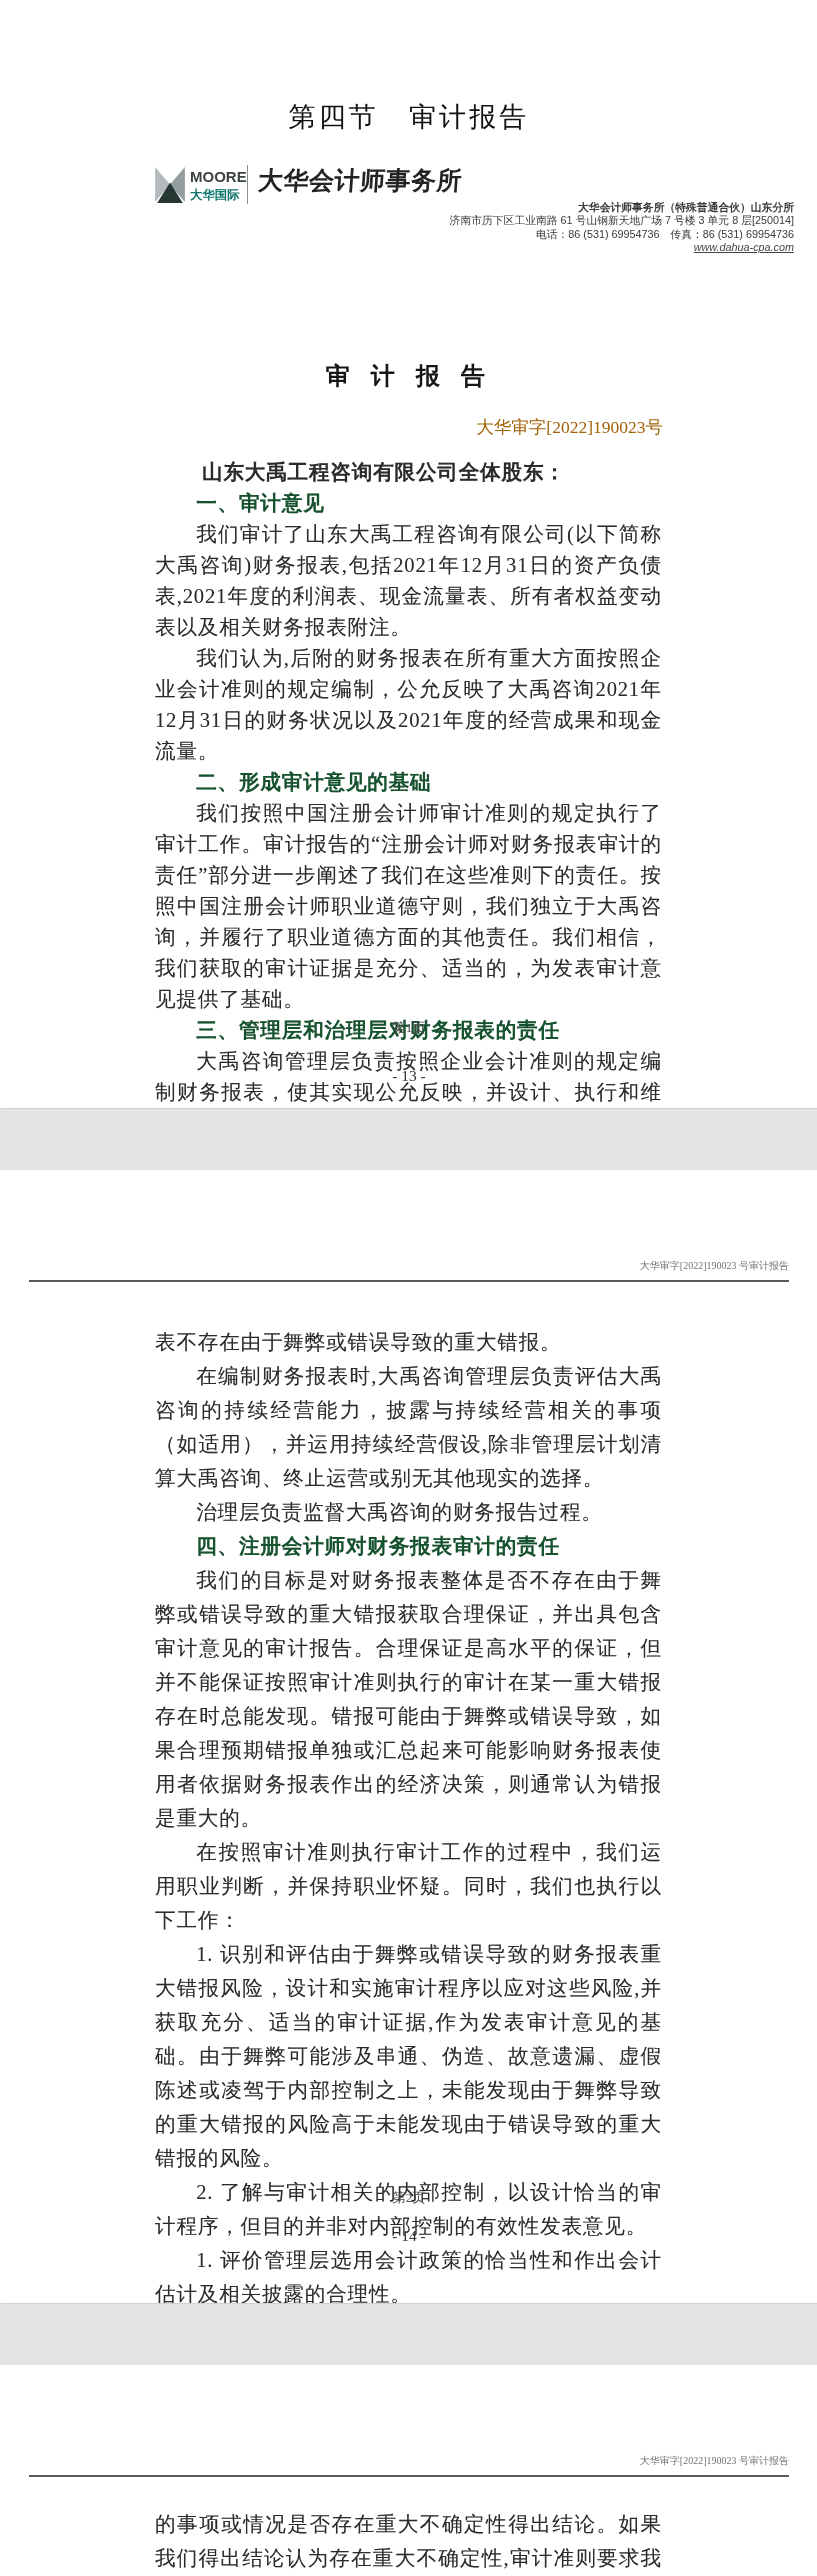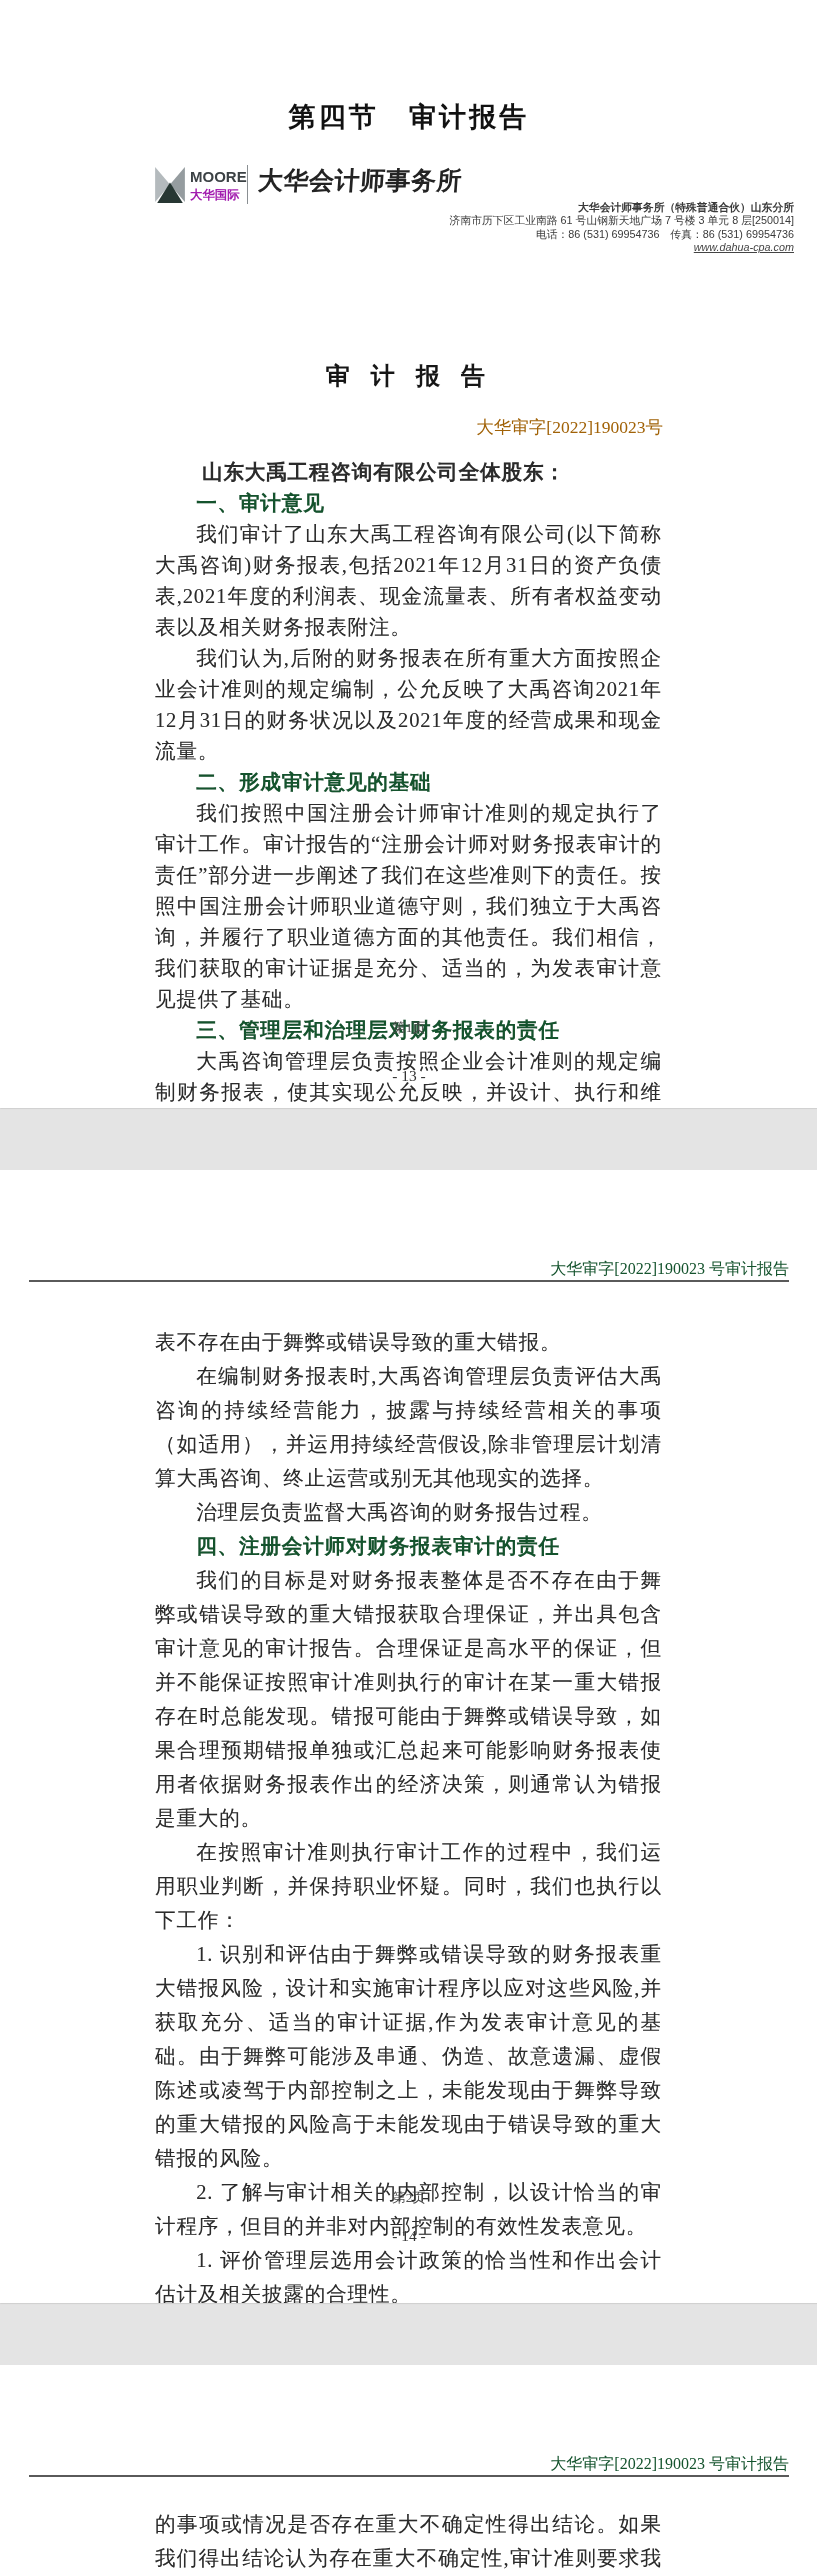--- a/index.html
+++ b/index.html
@@ -7,28 +7,28 @@
           font-family:"Liberation Serif","DejaVu Serif",serif;color:#2e2e2e;}
   .page{position:absolute;left:0;width:818px;background:#ffffff;overflow:hidden;
         box-shadow:0 0.5px 1.5px rgba(0,0,0,.22);}
   #page-1{top:0;height:1108px;}
   #page-2{top:1170px;height:1133px;}
   #page-3{top:2365px;height:1105px;}
 
   
   .sec-title{position:absolute;top:99px;left:0;width:100%;text-align:center;
              font-family:"Liberation Sans","DejaVu Sans",sans-serif;
-             font-weight:bold;font-size:27px;letter-spacing:3.1px;color:#111;}
+             font-weight:normal;font-size:27px;letter-spacing:3.1px;color:#111;}
   .logo-icon{position:absolute;left:154px;top:166px;}
   .moore-en{position:absolute;left:190px;top:169px;
             font-family:"Liberation Sans","DejaVu Sans",sans-serif;
             font-weight:bold;font-size:15px;color:#3c4245;line-height:16px;}
   .moore-cn{position:absolute;left:190px;top:187px;
             font-family:"Liberation Sans","DejaVu Sans",sans-serif;
-            font-weight:bold;font-size:12.4px;color:#a21caf;}
+            font-weight:bold;font-size:12.4px;color:#0f766e;}
   .logo-divider{position:absolute;left:247px;top:165px;width:1px;height:39px;background:#8a8f92;}
   .firm-script{position:absolute;left:258px;top:164px;font-size:25px;font-weight:bold;
                color:#232323;transform:skewX(-4deg);letter-spacing:0.5px;}
   .addr{position:absolute;top:201px;right:24px;text-align:right;font-size:10.8px;
         line-height:13.4px;color:#3a3a3a;font-family:"Liberation Sans","DejaVu Sans",sans-serif;}
   .addr .a1{font-weight:bold;}
   .addr .site{text-decoration:underline;font-style:italic;color:#444;}
 
   .rpt-title{position:absolute;top:360px;left:0;width:100%;text-align:center;
              font-family:"Liberation Sans","DejaVu Sans",sans-serif;
@@ -42,21 +42,21 @@
   #page-1 .body-block{top:457px;line-height:31px;}
   #page-2 .body-block{top:155px;line-height:34px;}
   #page-3 .body-block{top:142px;line-height:34px;}
   .body-block p{margin:0;text-indent:2em;}
   .body-block p.noindent{text-indent:0;}
   .body-block p.bold{font-weight:bold;margin-left:47px;}
   .body-block p.head{font-weight:bold;
         font-family:Liberation Serif, serif;color:#14532d;}
 
   
-  .hdr-ref{position:absolute;top:89px;right:29px;font-size:16px;color:#14532d;}
+  .hdr-ref{position:absolute;top:89px;right:29px;font-size:10px;color:#737373;}
   .hdr-rule{position:absolute;top:110px;left:29px;right:29px;height:0;
             border-bottom:2.1px solid #5a5a5a;}
   .sheet-label{position:absolute;left:0;width:100%;text-align:center;
                font-size:13.4px;color:#4a4a4a;top:1019px;}
   .page-num{position:absolute;left:0;width:100%;text-align:center;
             font-size:15.5px;color:#333;}
   #page-1 .page-num{top:1067px;}
   #page-2 .page-num{top:1057px;}
 </style>
 </head>

